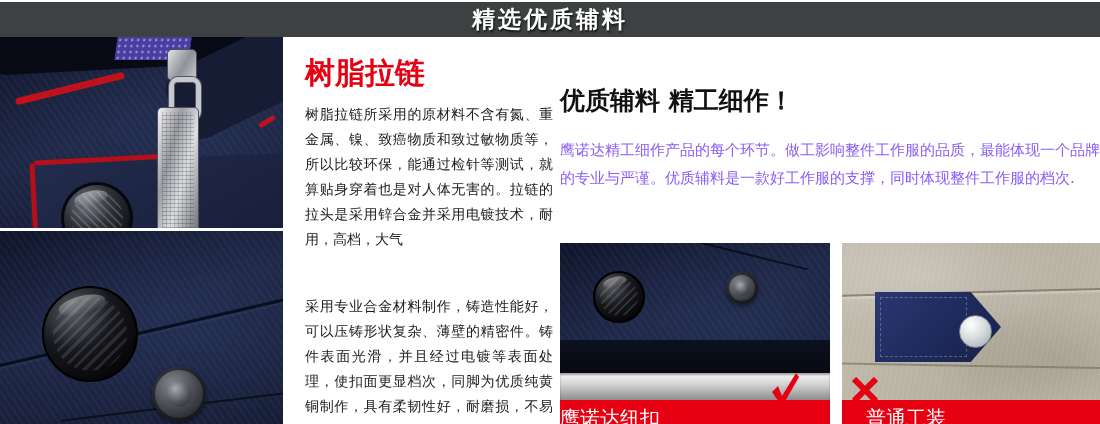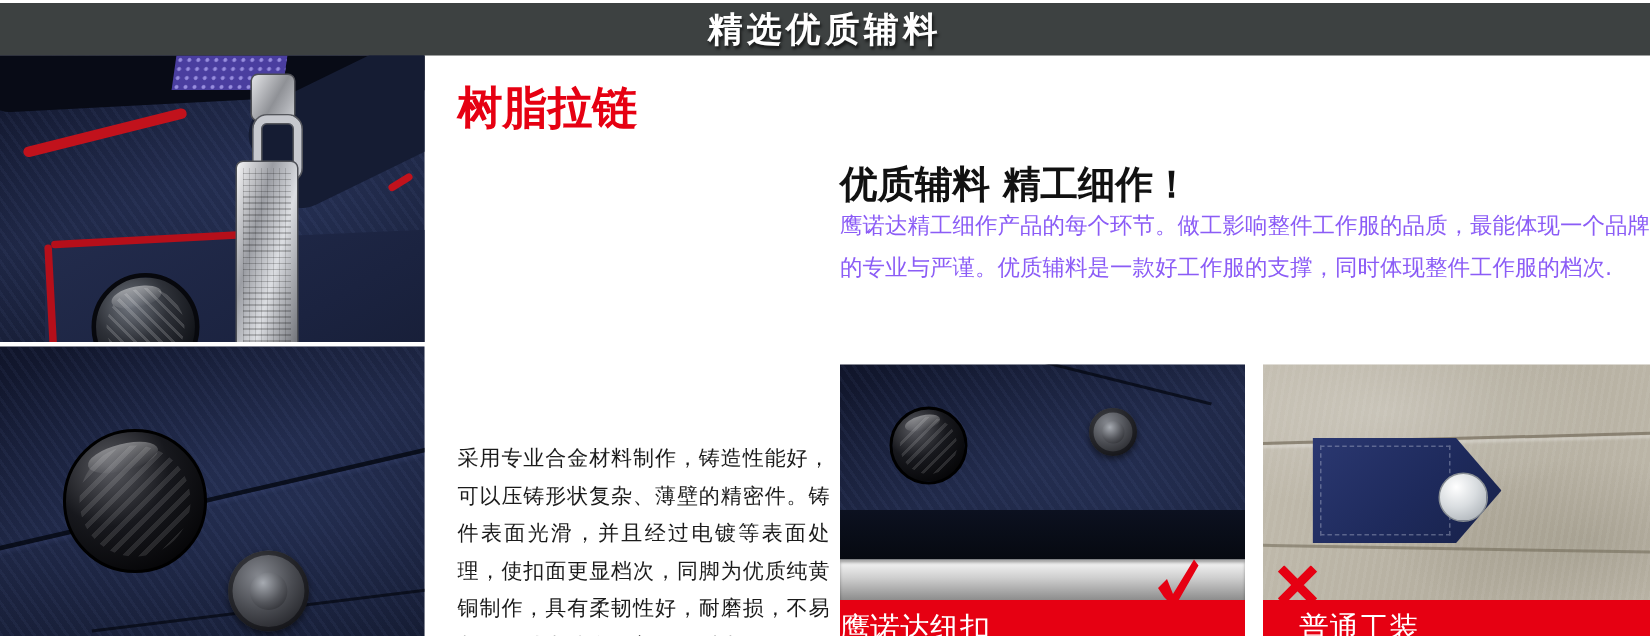--- a/index.html
+++ b/index.html
@@ -158,24 +158,25 @@
   </div>
 
   <div class="photo navy-bg" style="left:0;top:231px;width:283px;height:193px;">
     <div class="p2-seam1"></div>
     <div class="p2-seam2"></div>
     <div class="p2-btn"></div>
     <div class="snap-ring p2-snap"></div>
   </div>
 
   <h2 class="abs red-h" style="left:293px;top:46px;">树脂拉链</h2>
+  <p class="abs body-txt" style="left:293px;top:90px;width:248px;">树脂拉链所采用的原材料不含有氮、重金属、镍、致癌物质和致过敏物质等，所以比较环保，能通过检针等测试，就算贴身穿着也是对人体无害的。拉链的拉头是采用锌合金并采用电镀技术，耐用，高档，大气</p>
 
   <p class="abs body-txt" style="left:293px;top:282px;width:248px;">采用专业合金材料制作，铸造性能好，可以压铸形状复杂、薄壁的精密件。铸件表面光滑，并且经过电镀等表面处理，使扣面更显档次，同脚为优质纯黄铜制作，具有柔韧性好，耐磨损，不易断裂等特点综合了美观，时尚，耐用等特点</p>
 
-  <h1 class="abs quality-h" style="left:548px;top:98px;">优质辅料 精工细作！</h1>
+  <h1 class="abs quality-h" style="left:548px;top:76px;">优质辅料 精工细作！</h1>
   <p class="abs quality-p" style="left:548px;top:124px;width:542px;">鹰诺达精工细作产品的每个环节。做工影响整件工作服的品质，最能体现一个品牌的专业与严谨。优质辅料是一款好工作服的支撑，同时体现整件工作服的档次.</p>
 
   <figure class="compare abs" style="left:548px;top:231px;">
     <div class="cphoto navy-bg">
       <div class="p3-seam"></div>
       <div class="p3-btn"></div>
       <div class="snap-ring p3-snap"></div>
       <div class="p3-fold"></div>
       <div class="p3-table"></div>
     </div>

